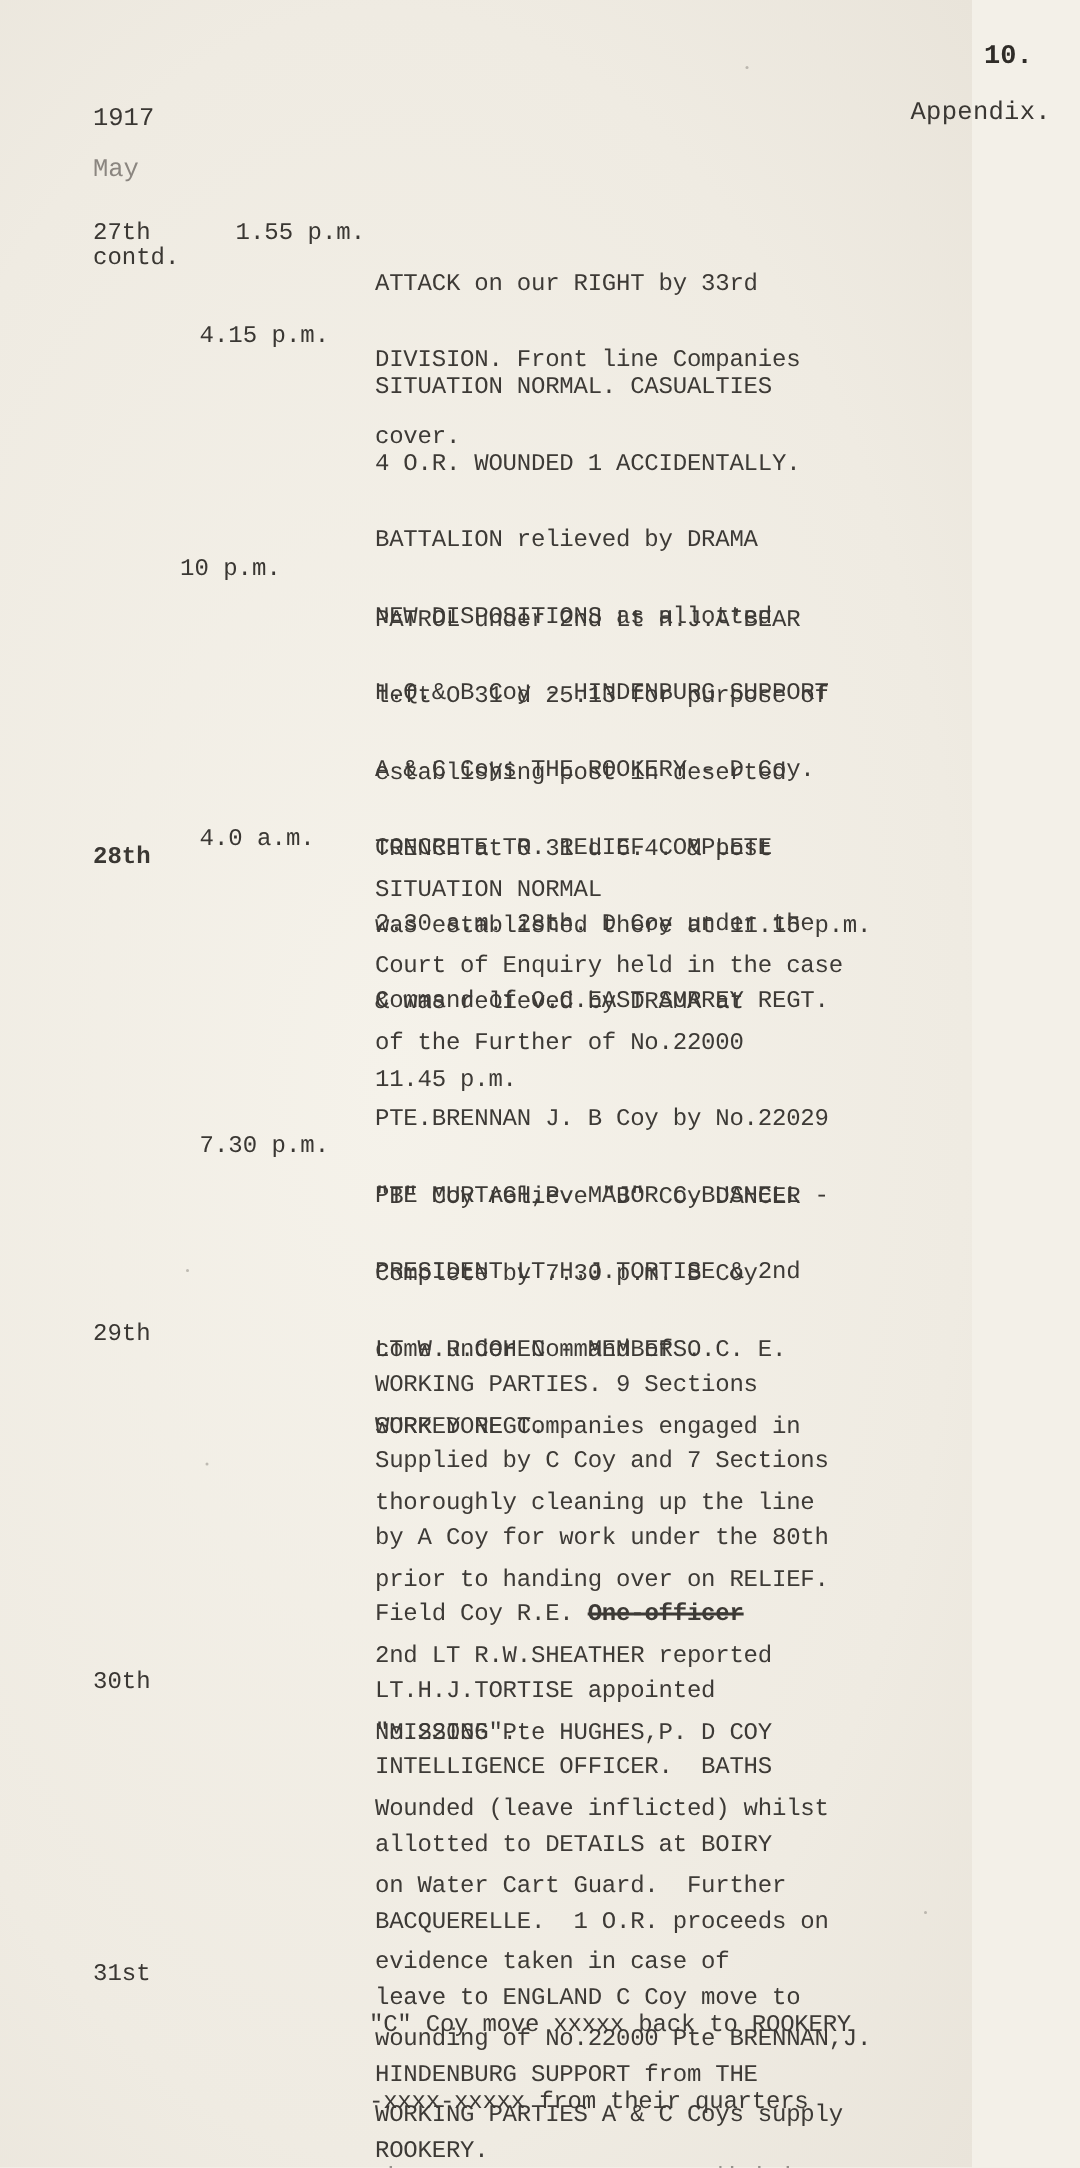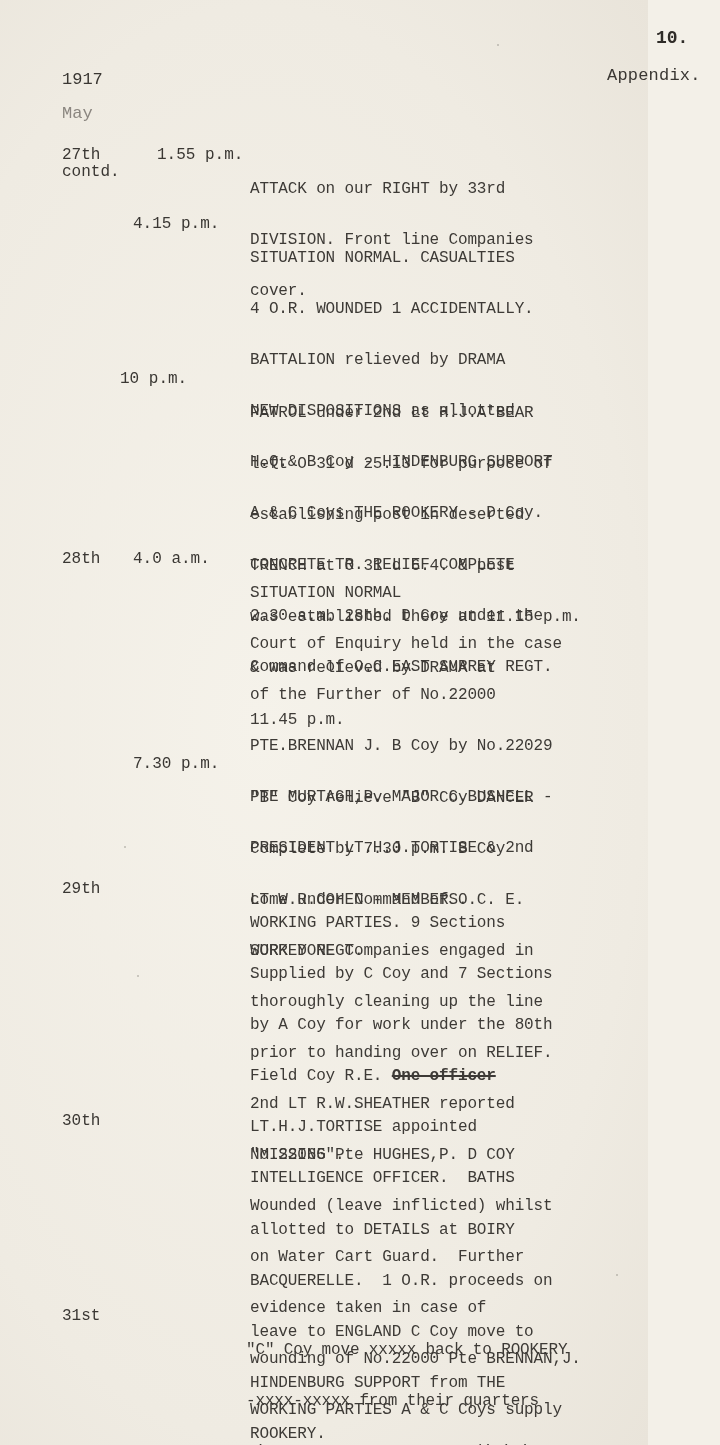--- a/index.html
+++ b/index.html
@@ -138,21 +138,21 @@
       <span class="line">left O 31 d 25.13 for purpose of</span>
       <span class="line">establishing post in deserted</span>
       <span class="line">TRENCH at O 31 d 6.4. &amp; post</span>
       <span class="line">was established there at 11.15 p.m.</span>
       <span class="line">&amp; was relieved by DRAMA at</span>
       <span class="line">11.45 p.m.</span>
     </div>
   </div>
 
   <div class="entry" style="top:551px;">
-    <div class="day" style="top:0;">28th</div>
+    <div class="day" style="top:12px;font-weight:bold;">28th</div>
 
     <div class="time" style="left:133px; top:0;">4.0 a.m.</div>
     <div class="text" style="top:0;">
       <span class="line">SITUATION NORMAL</span>
       <span class="line">Court of Enquiry held in the case</span>
       <span class="line">of the Further of No.22000</span>
       <span class="line">PTE.BRENNAN J. B Coy by No.22029</span>
       <span class="line">PTE MURTAGH,P. MAJOR C.BUSHELL -</span>
       <span class="line">PRESIDENT LT.H.J.TORTISE &amp; 2nd</span>
       <span class="line">LT W.R.COHEN - MEMBERS.</span>

